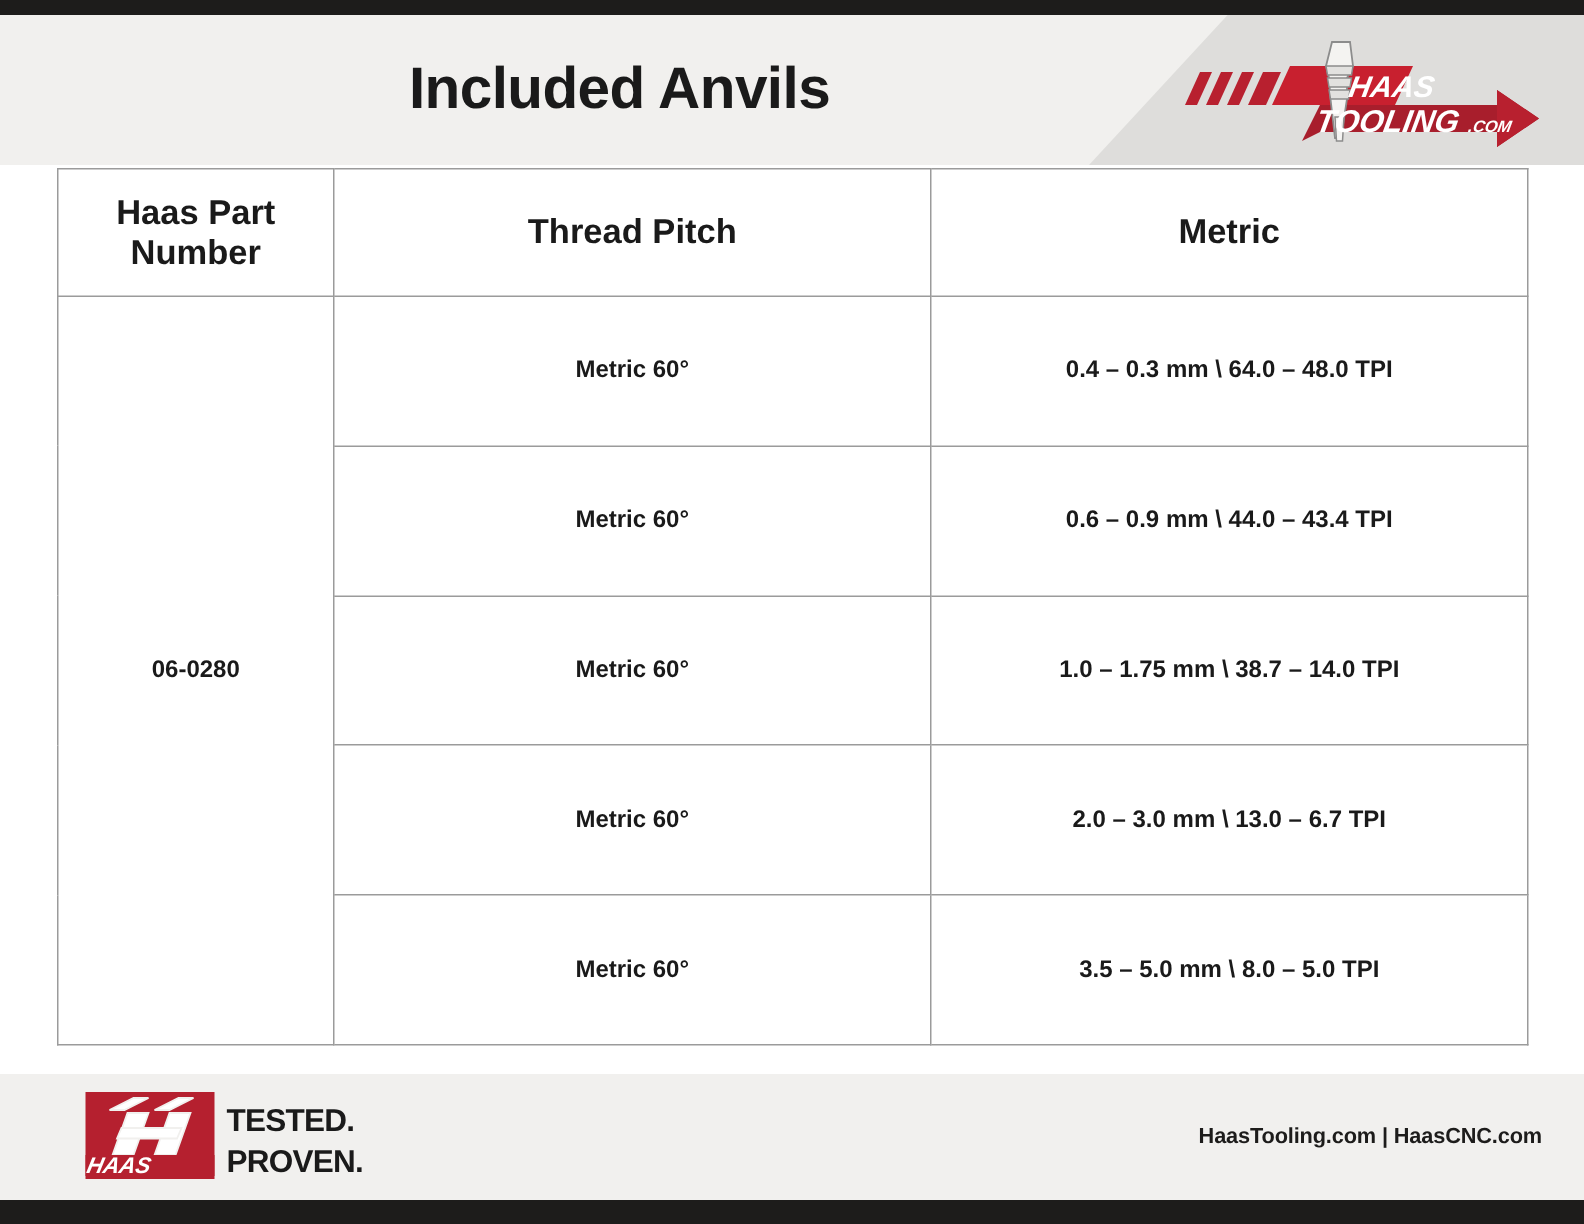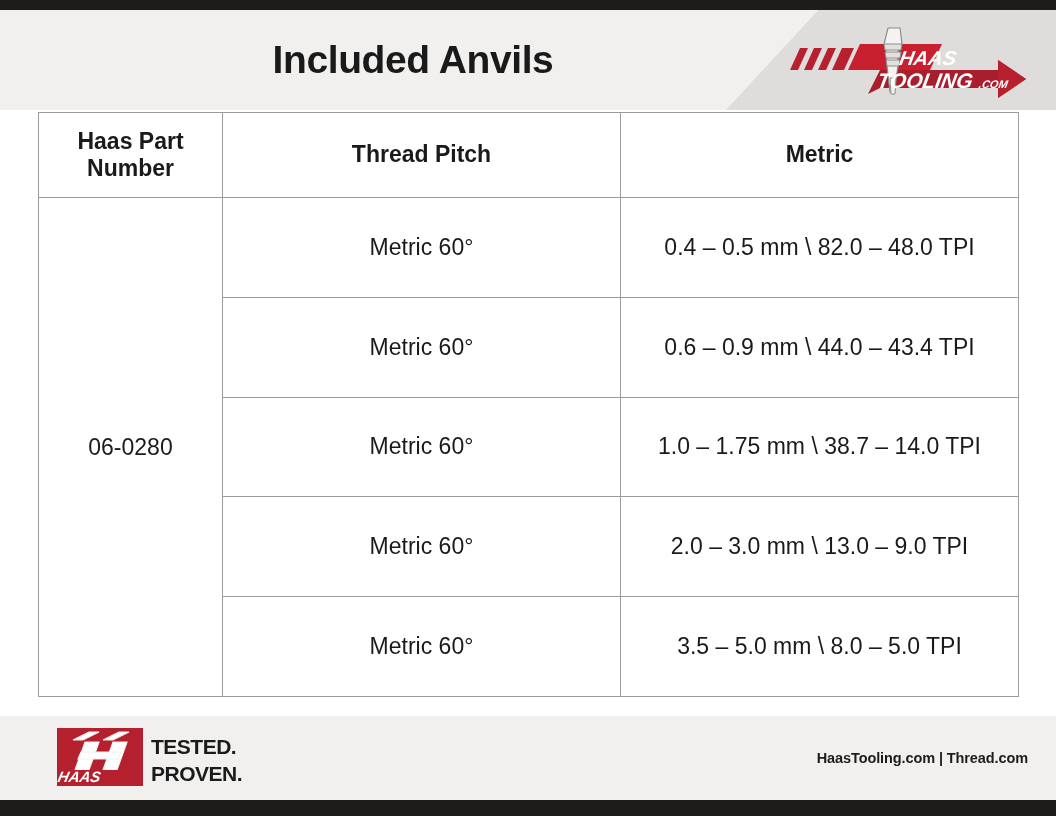--- a/index.html
+++ b/index.html
@@ -85,22 +85,22 @@
     padding: 2px 6px;
     background: #ffffff;
   }
   table.spec th {
     font-size: 23px;
     font-weight: bold;
     height: 80px;
     line-height: 1.18;
   }
   table.spec td {
-    font-size: 23px;
-    font-weight: normal;
+    font-size: 16px;
+    font-weight: bold;
   }
   .col-part   { width: 184px; }
   .col-thread { width: 398px; }
   .col-pitch  { width: 398px; }
   td.partcell { font-size: 22px; }
 
   
   .footer {
     position: absolute;
     left: 0; top: 716px;
@@ -175,33 +175,33 @@
       <tr>
         <th>Haas Part Number</th>
         <th>Thread Pitch</th>
         <th>Metric</th>
       </tr>
     </thead>
     <tbody>
       <tr>
         <td class="partcell" rowspan="5">06-0280</td>
         <td>Metric 60°</td>
-        <td>0.4 – 0.5 mm \ 82.0 – 48.0 TPI</td>
+        <td>0.4 – 0.3 mm \ 64.0 – 48.0 TPI</td>
       </tr>
       <tr>
         <td>Metric 60°</td>
         <td>0.6 – 0.9 mm \ 44.0 – 43.4 TPI</td>
       </tr>
       <tr>
         <td>Metric 60°</td>
         <td>1.0 – 1.75 mm \ 38.7 – 14.0 TPI</td>
       </tr>
       <tr>
         <td>Metric 60°</td>
-        <td>2.0 – 3.0 mm \ 13.0 – 9.0 TPI</td>
+        <td>2.0 – 3.0 mm \ 13.0 – 6.7 TPI</td>
       </tr>
       <tr>
         <td>Metric 60°</td>
         <td>3.5 – 5.0 mm \ 8.0 – 5.0 TPI</td>
       </tr>
     </tbody>
   </table>
 </div>
 
 <div class="footer">
@@ -222,16 +222,16 @@
       <g>
         <rect x="2" y="44" width="86" height="14" fill="#b5202f"></rect>
         <text x="14" y="56" font-family="'Liberation Sans', sans-serif" font-size="15" font-weight="bold" font-style="italic" fill="#ffffff" transform="skewX(-12)">HAAS</text>
       </g>
 
       <text x="96" y="28" font-family="'Liberation Sans', sans-serif" font-size="21" font-weight="bold" fill="#1a1a1a" letter-spacing="-0.5">TESTED.</text>
       <text x="96" y="55" font-family="'Liberation Sans', sans-serif" font-size="21" font-weight="bold" fill="#1a1a1a" letter-spacing="-0.5">PROVEN.</text>
     </svg>
   </div>
 
-  <div class="footer-links">HaasTooling.com | Thread.com</div>
+  <div class="footer-links">HaasTooling.com | HaasCNC.com</div>
 </div>
 
 <div class="bar-bottom"></div>
 
 </body></html>

